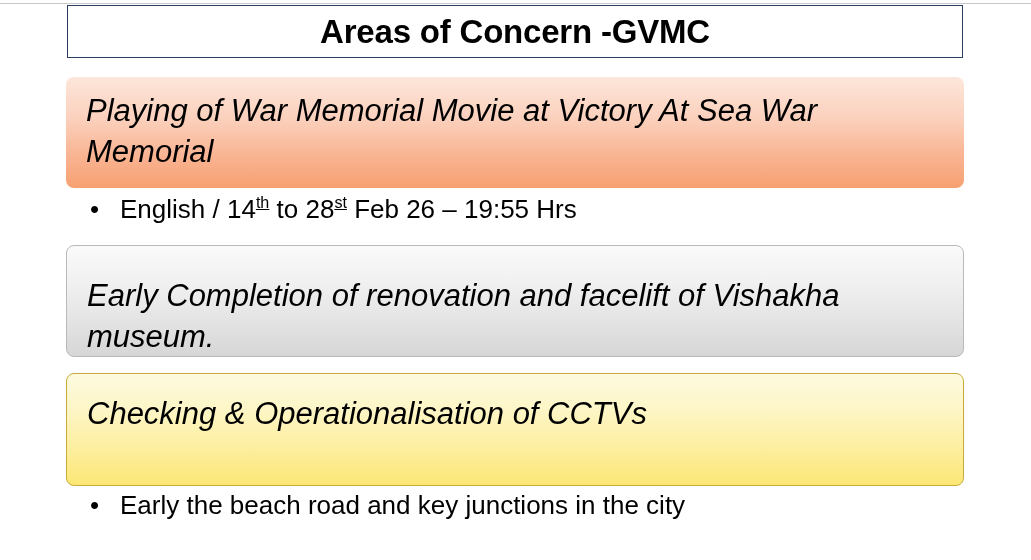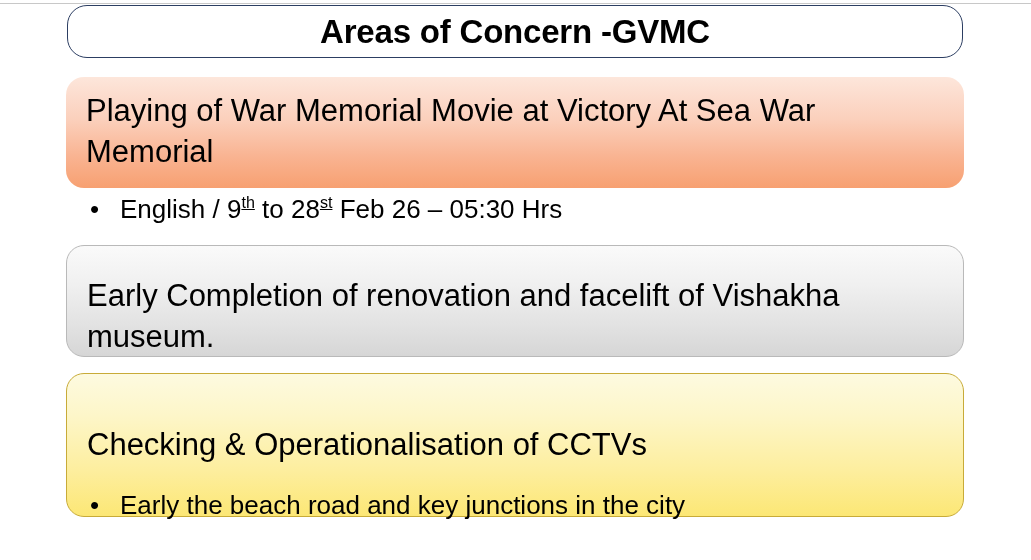--- a/index.html
+++ b/index.html
@@ -27,42 +27,43 @@
 
   
   .title-box {
     position: absolute;
     left: 67px;
     top: 5px;
     width: 896px;
     height: 53px;
     box-sizing: border-box;
     border: 1.4px solid #2c3e62;
-    border-radius: 20px;
+    border-radius: 0;
     background: #ffffff;
     display: flex;
     align-items: center;
     justify-content: center;
   }
   .title-text {
     font-size: 33px;
     font-weight: bold;
     letter-spacing: -0.2px;
     white-space: nowrap;
   }
 
   
   .panel {
     position: absolute;
     left: 66px;
     width: 898px;
     box-sizing: border-box;
-    border-radius: 18px;
+    border-radius: 8px;
     display: flex;
     align-items: flex-start;
+    font-style: italic;
   }
   .panel-text {
     font-size: 31px;
     line-height: 1.31;
     padding-left: 20px;
     padding-right: 14px;
   }
 
   .panel-orange {
     top: 77px;
@@ -74,24 +75,24 @@
   .panel-gray {
     top: 245px;
     height: 112px;
     background: linear-gradient(to bottom, #fafafa 0%, #f0f0f0 35%, #e2e2e2 72%, #d6d6d6 100%);
     border: 1px solid #b9b9b9;
     padding-top: 30px;
   }
 
   .panel-yellow {
     top: 373px;
-    height: 144px;
+    height: 113px;
     background: linear-gradient(to bottom, #fdfae0 0%, #fdf6c8 30%, #fdee9e 68%, #fce775 100%);
     border: 1px solid #c8ab38;
-    padding-top: 51px;
+    padding-top: 20px;
   }
 
   
   .bullet-line {
     position: absolute;
     left: 90px;
     display: flex;
     align-items: baseline;
     font-size: 26px;
     white-space: nowrap;
@@ -123,21 +124,21 @@
 <div class="title-box">
   <div class="title-text">Areas of Concern -GVMC</div>
 </div>
 
 <div class="panel panel-orange">
   <div class="panel-text">Playing of War Memorial Movie at Victory At Sea War Memorial</div>
 </div>
 
 <div class="bullet-line bullet-1">
   <span class="bullet-dot">•</span>
-  <span class="bullet-text" id="bullet-rich-1"><span>English / 9</span><sup>th</sup><span> to 28</span><sup>st</sup><span> Feb 26 – 05:30 Hrs</span></span>
+  <span class="bullet-text" id="bullet-rich-1"><span>English / 14</span><sup>th</sup><span> to 28</span><sup>st</sup><span> Feb 26 – 19:55 Hrs</span></span>
 </div>
 
 <div class="panel panel-gray">
   <div class="panel-text">Early Completion of renovation and facelift of Vishakha museum.</div>
 </div>
 
 <div class="panel panel-yellow">
   <div class="panel-text">Checking &amp; Operationalisation of CCTVs</div>
 </div>
 

